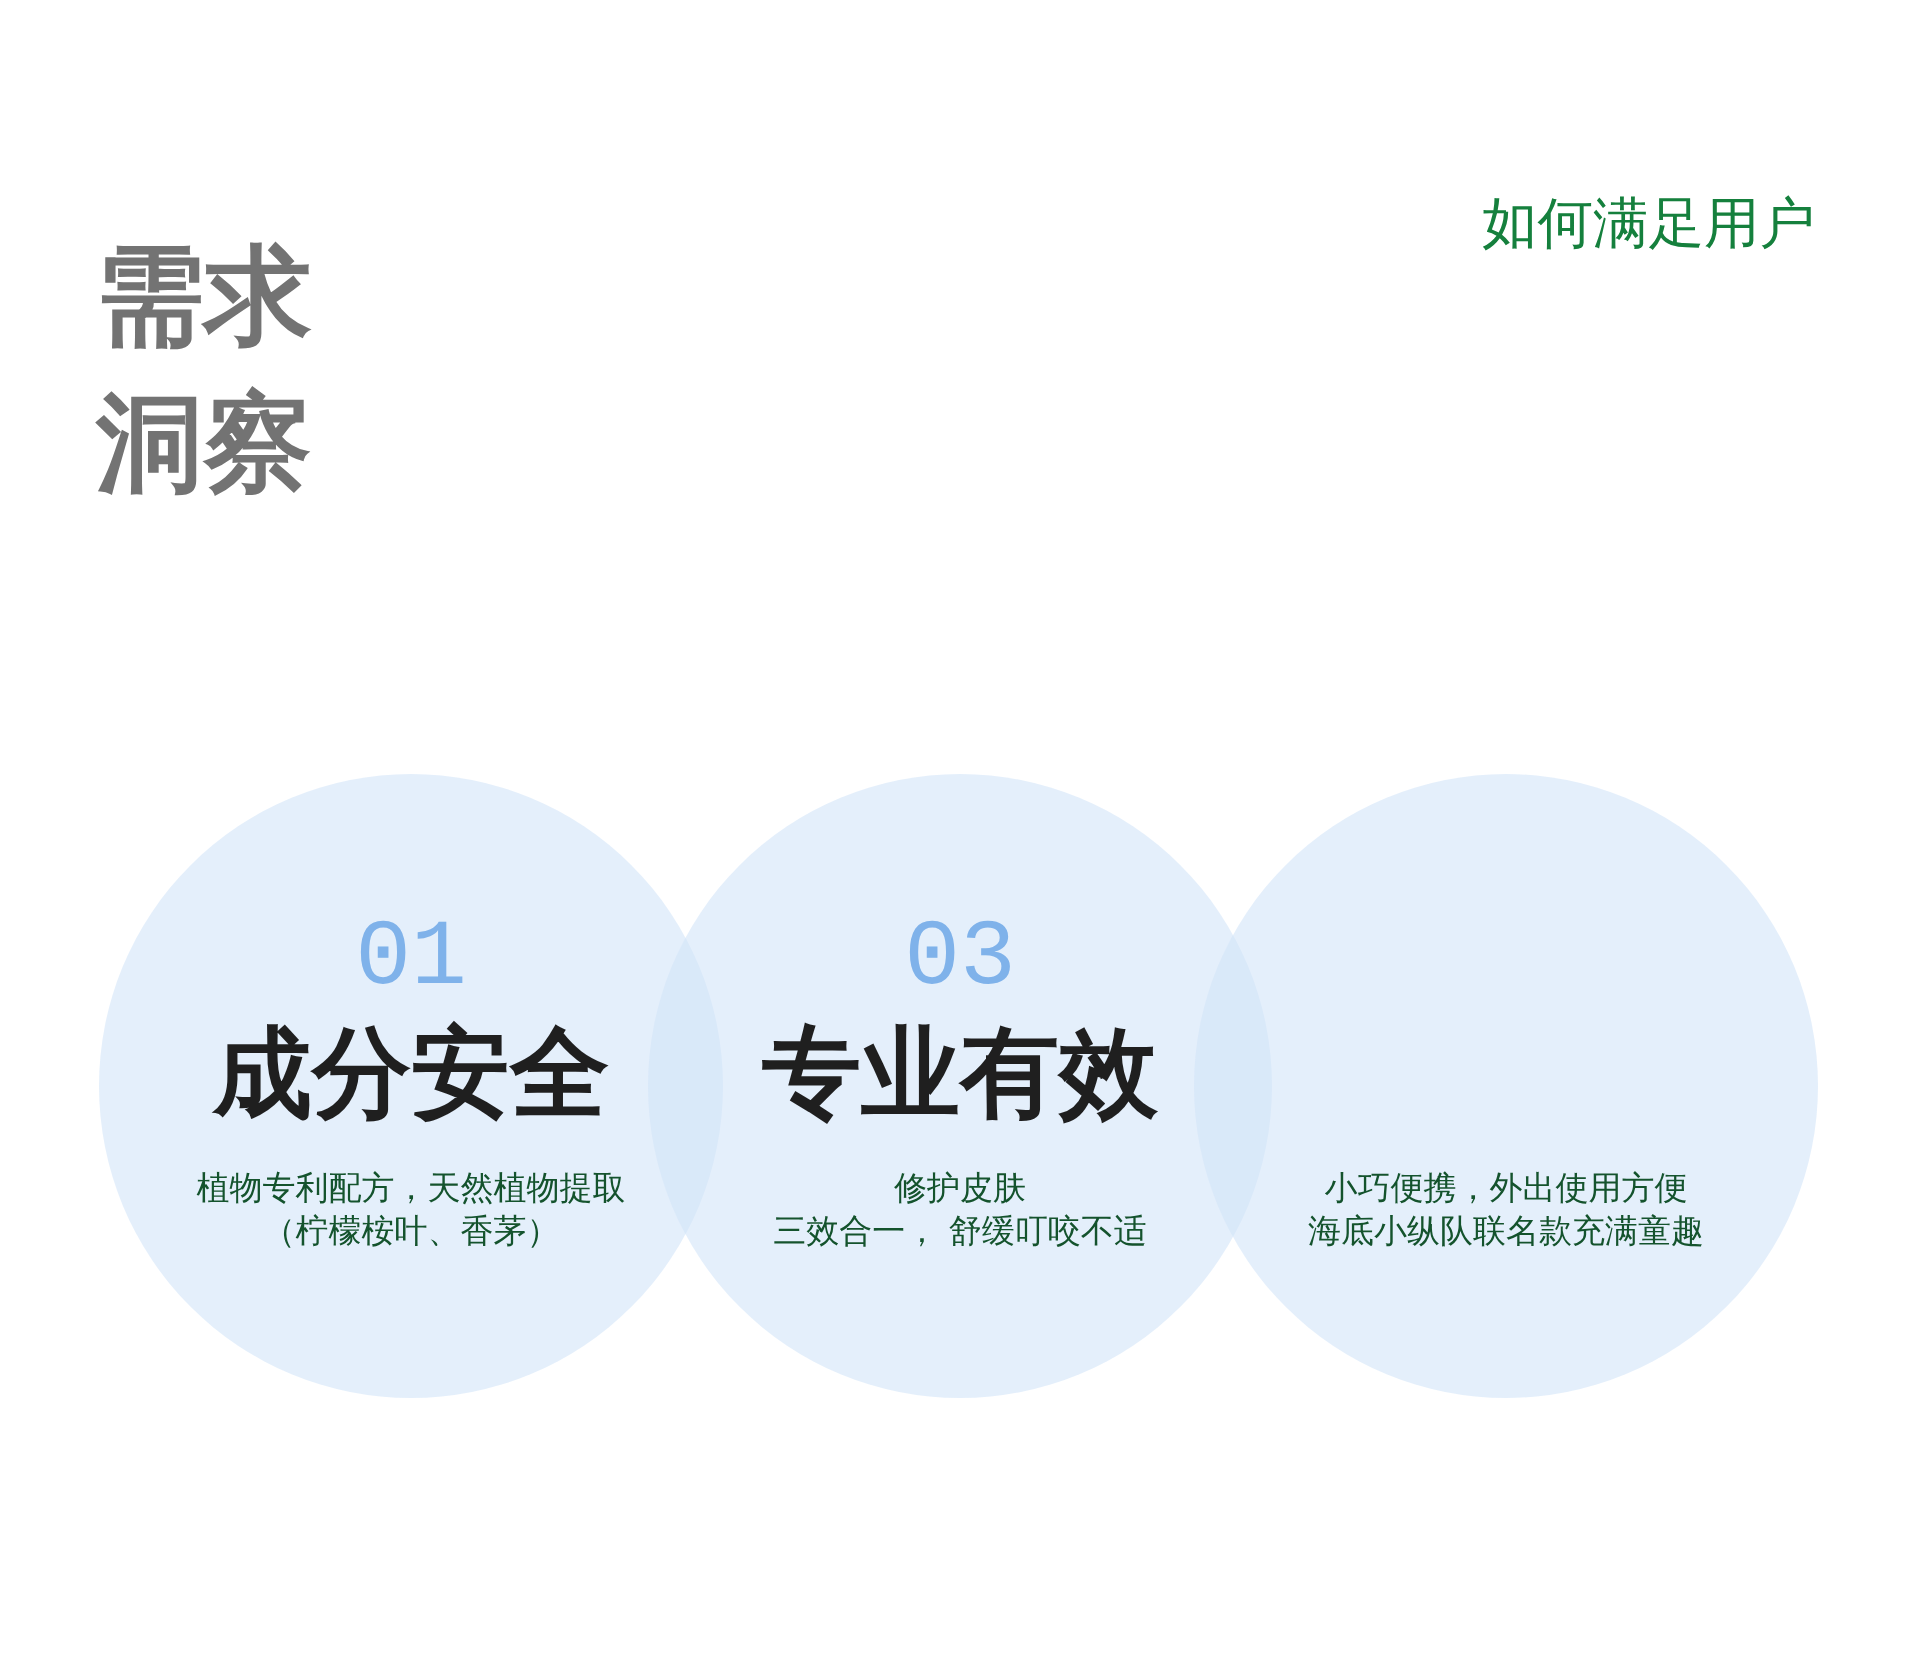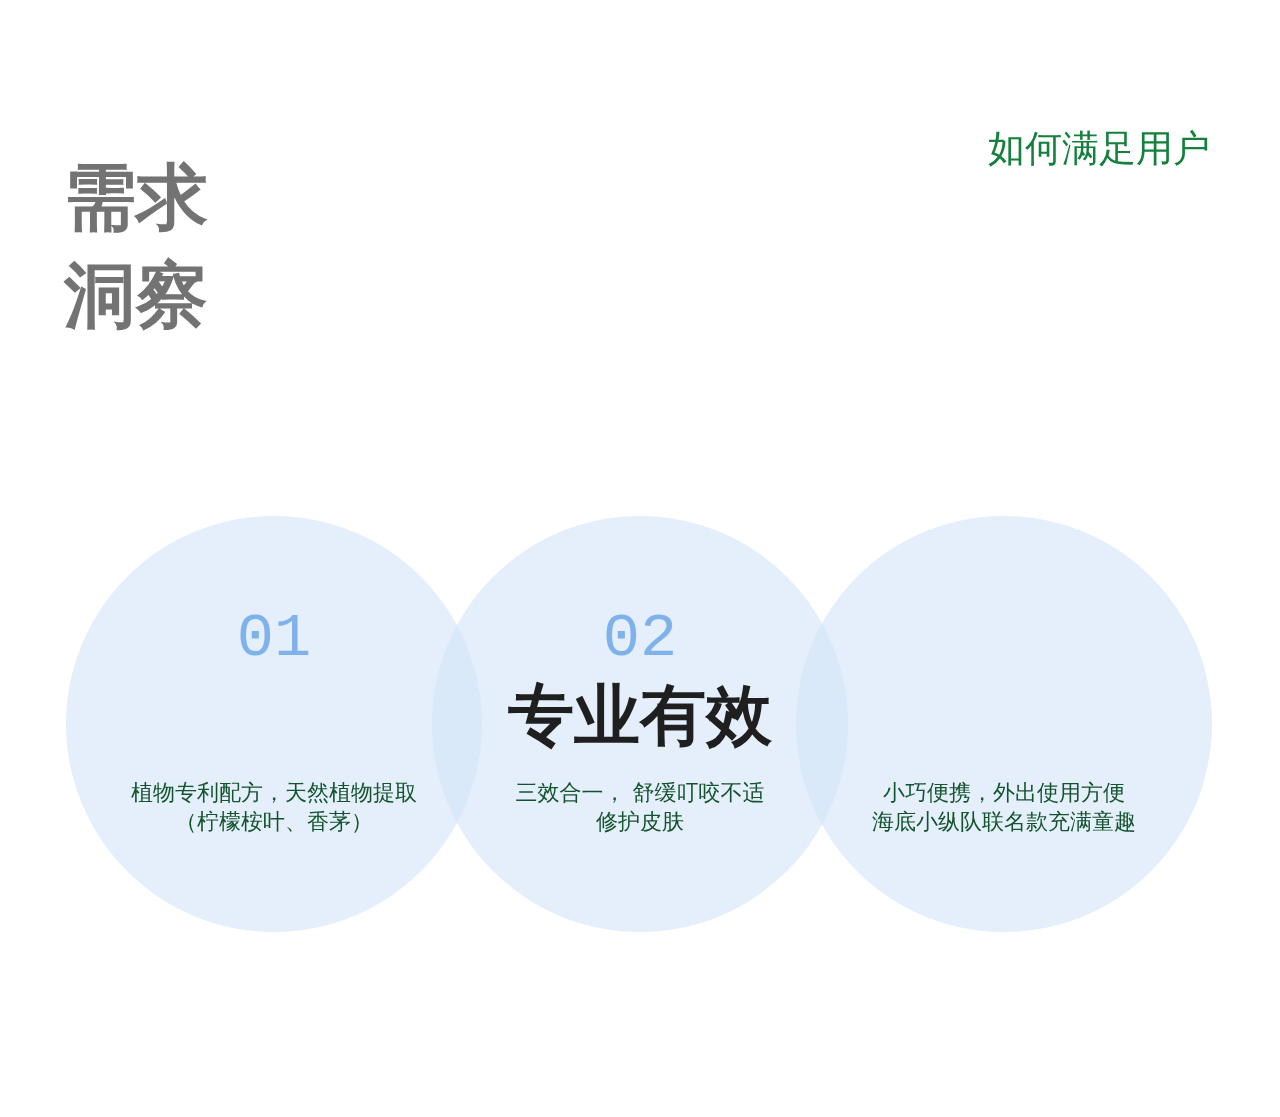--- a/index.html
+++ b/index.html
@@ -93,32 +93,33 @@
 </div>
 
 <div class="subtitle">如何满足用户</div>
 
 <div class="circle c1"></div>
 <div class="circle c2"></div>
 <div class="circle c3"></div>
 
 <div class="card k1">
   <div class="num">01</div>
+  <div class="card-title">成分安全</div>
   <div class="desc">
     <span>植物专利配方，天然植物提取</span>
     <span>（柠檬桉叶、香茅）</span>
   </div>
 </div>
 
 <div class="card k2">
-  <div class="num">02</div>
+  <div class="num">03</div>
   <div class="card-title">专业有效</div>
   <div class="desc">
+    <span>修护皮肤</span>
     <span>三效合一， 舒缓叮咬不适</span>
-    <span>修护皮肤</span>
   </div>
 </div>
 
 <div class="card k3">
   <div class="desc">
     <span>小巧便携，外出使用方便</span>
     <span>海底小纵队联名款充满童趣</span>
   </div>
 </div>
 

